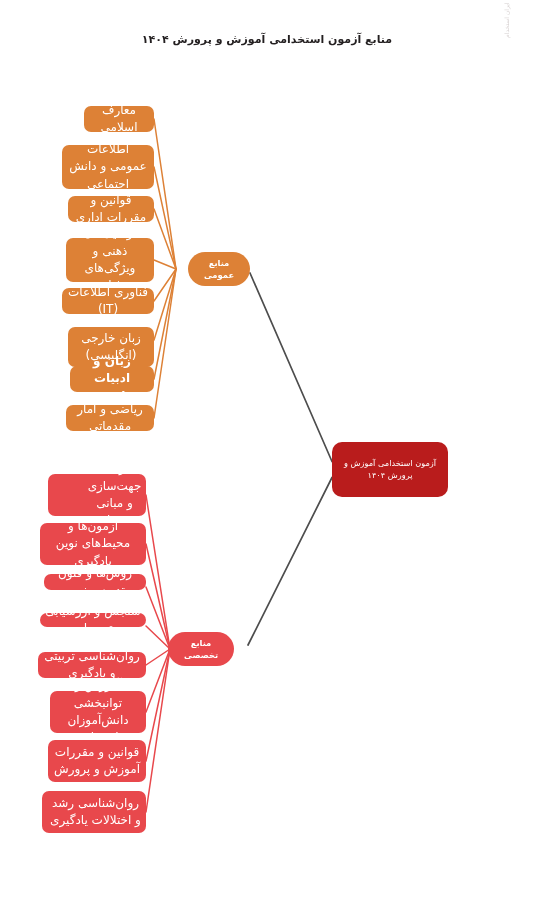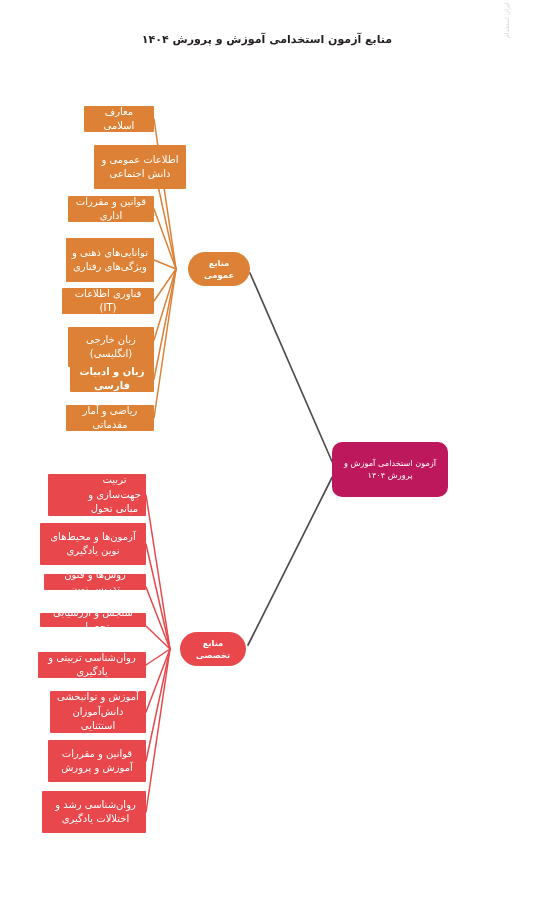--- a/index.html
+++ b/index.html
@@ -70,30 +70,30 @@
   
   .node {
     position: absolute;
     box-sizing: border-box;
     display: flex;
     align-items: center;
     justify-content: center;
     text-align: center;
     color: #ffffff;
     direction: rtl;
-    border-radius: 1px;
+    border-radius: 7px;
     padding: 2px 5px;
     line-height: 1.45;
-    font-size: 10px;
+    font-size: 12px;
     letter-spacing: 0;
   }
 
   .node-general   { background: #dd8136; }
   .node-special   { background: #e8484c; }
-  .node-root      { background: #be185d; }
+  .node-root      { background: #b91c1c; }
 
   .node-hub {
     font-size: 8.4px;
     font-weight: bold;
     border-radius: 17px;
   }
   .node-root {
     font-size: 8.2px;
     font-weight: normal;
     border-radius: 10px;
@@ -131,23 +131,23 @@
         <line x1="170" y1="649" x2="146" y2="665"></line>
         <line x1="170" y1="649" x2="146" y2="712"></line>
         <line x1="170" y1="649" x2="146" y2="761"></line>
         <line x1="170" y1="649" x2="146" y2="812"></line>
       </g>
   </svg>
 
   <div id="nodes-layer">
       <div class="node node-root" style="left: 332px; top: 442px; width: 116px; height: 55px;">آزمون استخدامی آموزش و پرورش ۱۴۰۴</div>
       <div class="node node-general node-hub" style="left: 188px; top: 252px; width: 62px; height: 34px;">منابع عمومی</div>
-      <div class="node node-special node-hub" style="left: 180px; top: 632px; width: 66px; height: 34px;">منابع تخصصی</div>
+      <div class="node node-special node-hub" style="left: 168px; top: 632px; width: 66px; height: 34px;">منابع تخصصی</div>
       <div class="node node-general" style="left: 84px; top: 106px; width: 70px; height: 26px;">معارف اسلامی</div>
-      <div class="node node-general" style="left: 62px; top: 145px; width: 92px; height: 44px; margin-left: 32px;">اطلاعات عمومی و دانش اجتماعی</div>
+      <div class="node node-general" style="left: 62px; top: 145px; width: 92px; height: 44px;">اطلاعات عمومی و دانش اجتماعی</div>
       <div class="node node-general" style="left: 68px; top: 196px; width: 86px; height: 26px;">قوانین و مقررات اداری</div>
       <div class="node node-general" style="left: 66px; top: 238px; width: 88px; height: 44px;">توانایی‌های ذهنی و ویژگی‌های رفتاری</div>
       <div class="node node-general" style="left: 62px; top: 288px; width: 92px; height: 26px;">فناوری اطلاعات (IT)</div>
       <div class="node node-general" style="left: 68px; top: 327px; width: 86px; height: 40px;">زبان خارجی (انگلیسی)</div>
       <div class="node node-general" style="left: 70px; top: 366px; width: 84px; height: 26px; font-weight: bold;">زبان و ادبیات فارسی</div>
       <div class="node node-general" style="left: 66px; top: 405px; width: 88px; height: 26px;">ریاضی و آمار مقدماتی</div>
       <div class="node node-special" style="left: 48px; top: 474px; width: 98px; height: 42px; padding-left: 40px;">تربیت جهت‌سازی و مبانی تحول</div>
       <div class="node node-special" style="left: 40px; top: 523px; width: 106px; height: 42px;">آزمون‌ها و محیط‌های نوین یادگیری</div>
       <div class="node node-special" style="left: 44px; top: 574px; width: 102px; height: 16px;">روش‌ها و فنون تدریس نوین</div>
       <div class="node node-special" style="left: 40px; top: 613px; width: 106px; height: 14px;">سنجش و ارزشیابی تحصیلی</div>

